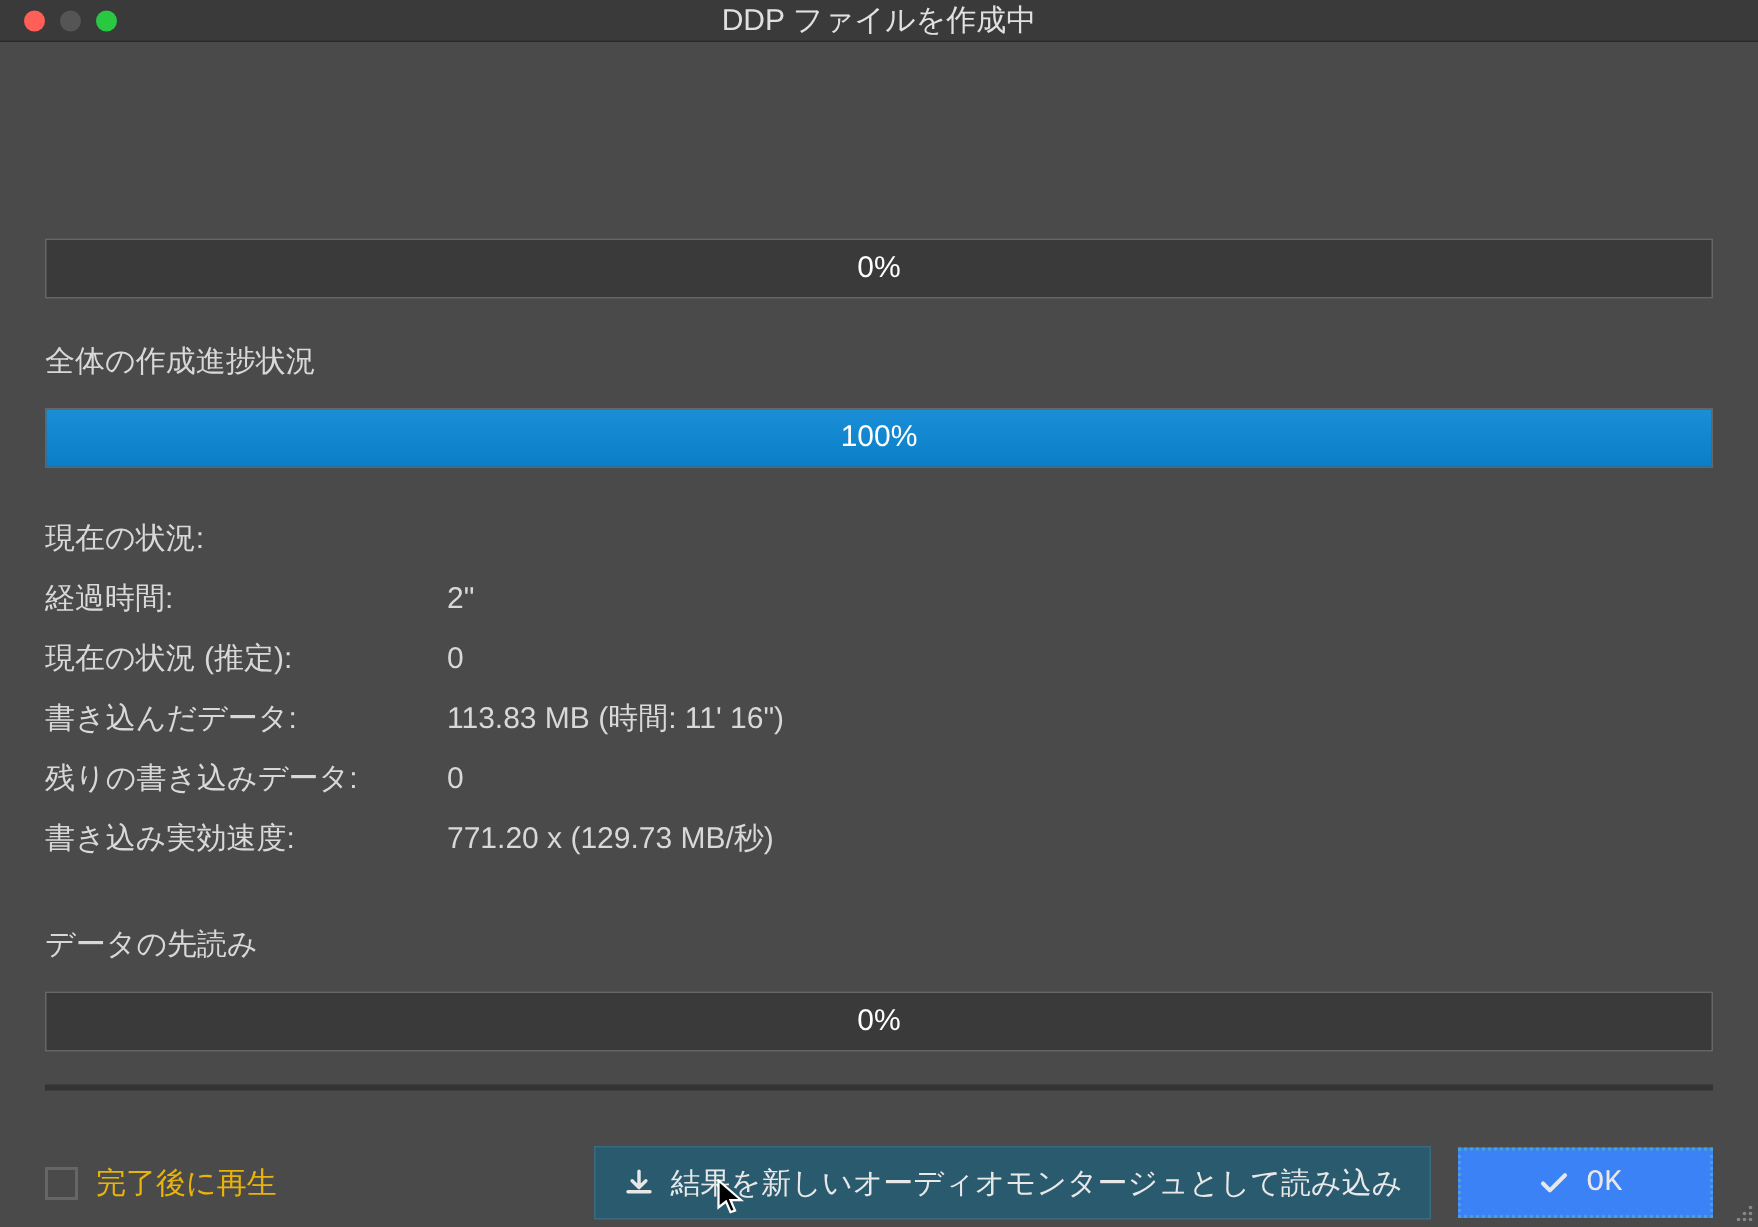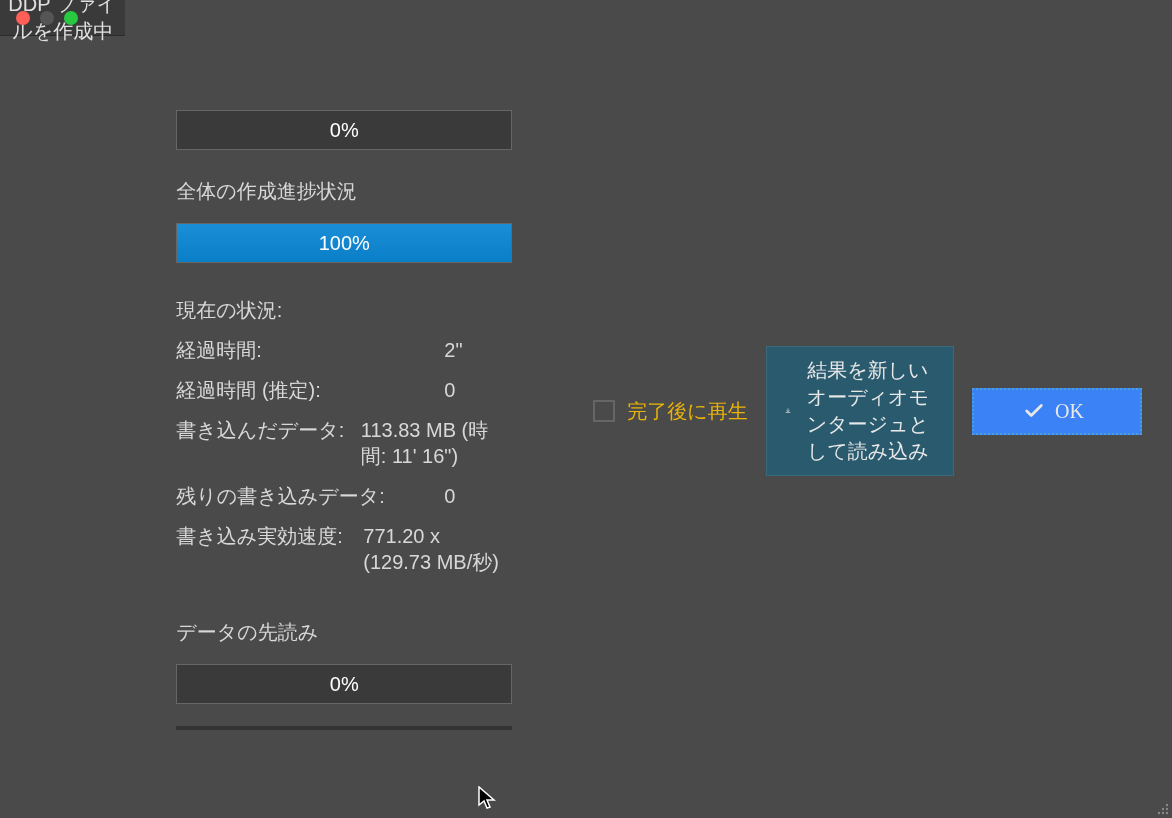--- a/index.html
+++ b/index.html
@@ -13,21 +13,21 @@
       color: #d8d8d8;
       width: 1172px;
       height: 818px;
       overflow: hidden;
     }
     .window {
       width: 100%;
       height: 100%;
       background: #4a4a4a;
       display: flex;
-      flex-direction: row;
+      flex-direction: column;
       gap: 21px;
     }
     .titlebar {
       height: 36px;
       background: #3a3a3a;
       display: flex;
       align-items: center;
       position: relative;
       border-bottom: 1px solid #2a2a2a;
     }
@@ -139,21 +139,21 @@
     .btn {
       display: flex;
       align-items: center;
       justify-content: center;
       gap: 10px;
       font-size: 20px;
       padding: 10px 18px;
       cursor: pointer;
       border: none;
       color: #e8e8e8;
-      font-family: Liberation Serif, serif;
+      font-family: Liberation Mono, monospace;
     }
     .btn-primary {
       background: #2a5a6e;
       border: 1px solid #3a6a7e;
     }
     .btn-ok {
       background: #3b82f6;
       border: 2px dotted #4aa0d8;
       min-width: 170px;
       font-weight: 500;
@@ -216,21 +216,21 @@
     <div class="stats">
       <div class="stat-row">
         <div class="stat-label">現在の状況:</div>
         <div class="stat-value"></div>
       </div>
       <div class="stat-row">
         <div class="stat-label">経過時間:</div>
         <div class="stat-value">2"</div>
       </div>
       <div class="stat-row">
-        <div class="stat-label">経過時間 (推定):</div>
+        <div class="stat-label">現在の状況 (推定):</div>
         <div class="stat-value">0</div>
       </div>
       <div class="stat-row">
         <div class="stat-label">書き込んだデータ:</div>
         <div class="stat-value">113.83 MB (時間: 11' 16")</div>
       </div>
       <div class="stat-row">
         <div class="stat-label">残りの書き込みデータ:</div>
         <div class="stat-value">0</div>
       </div>

